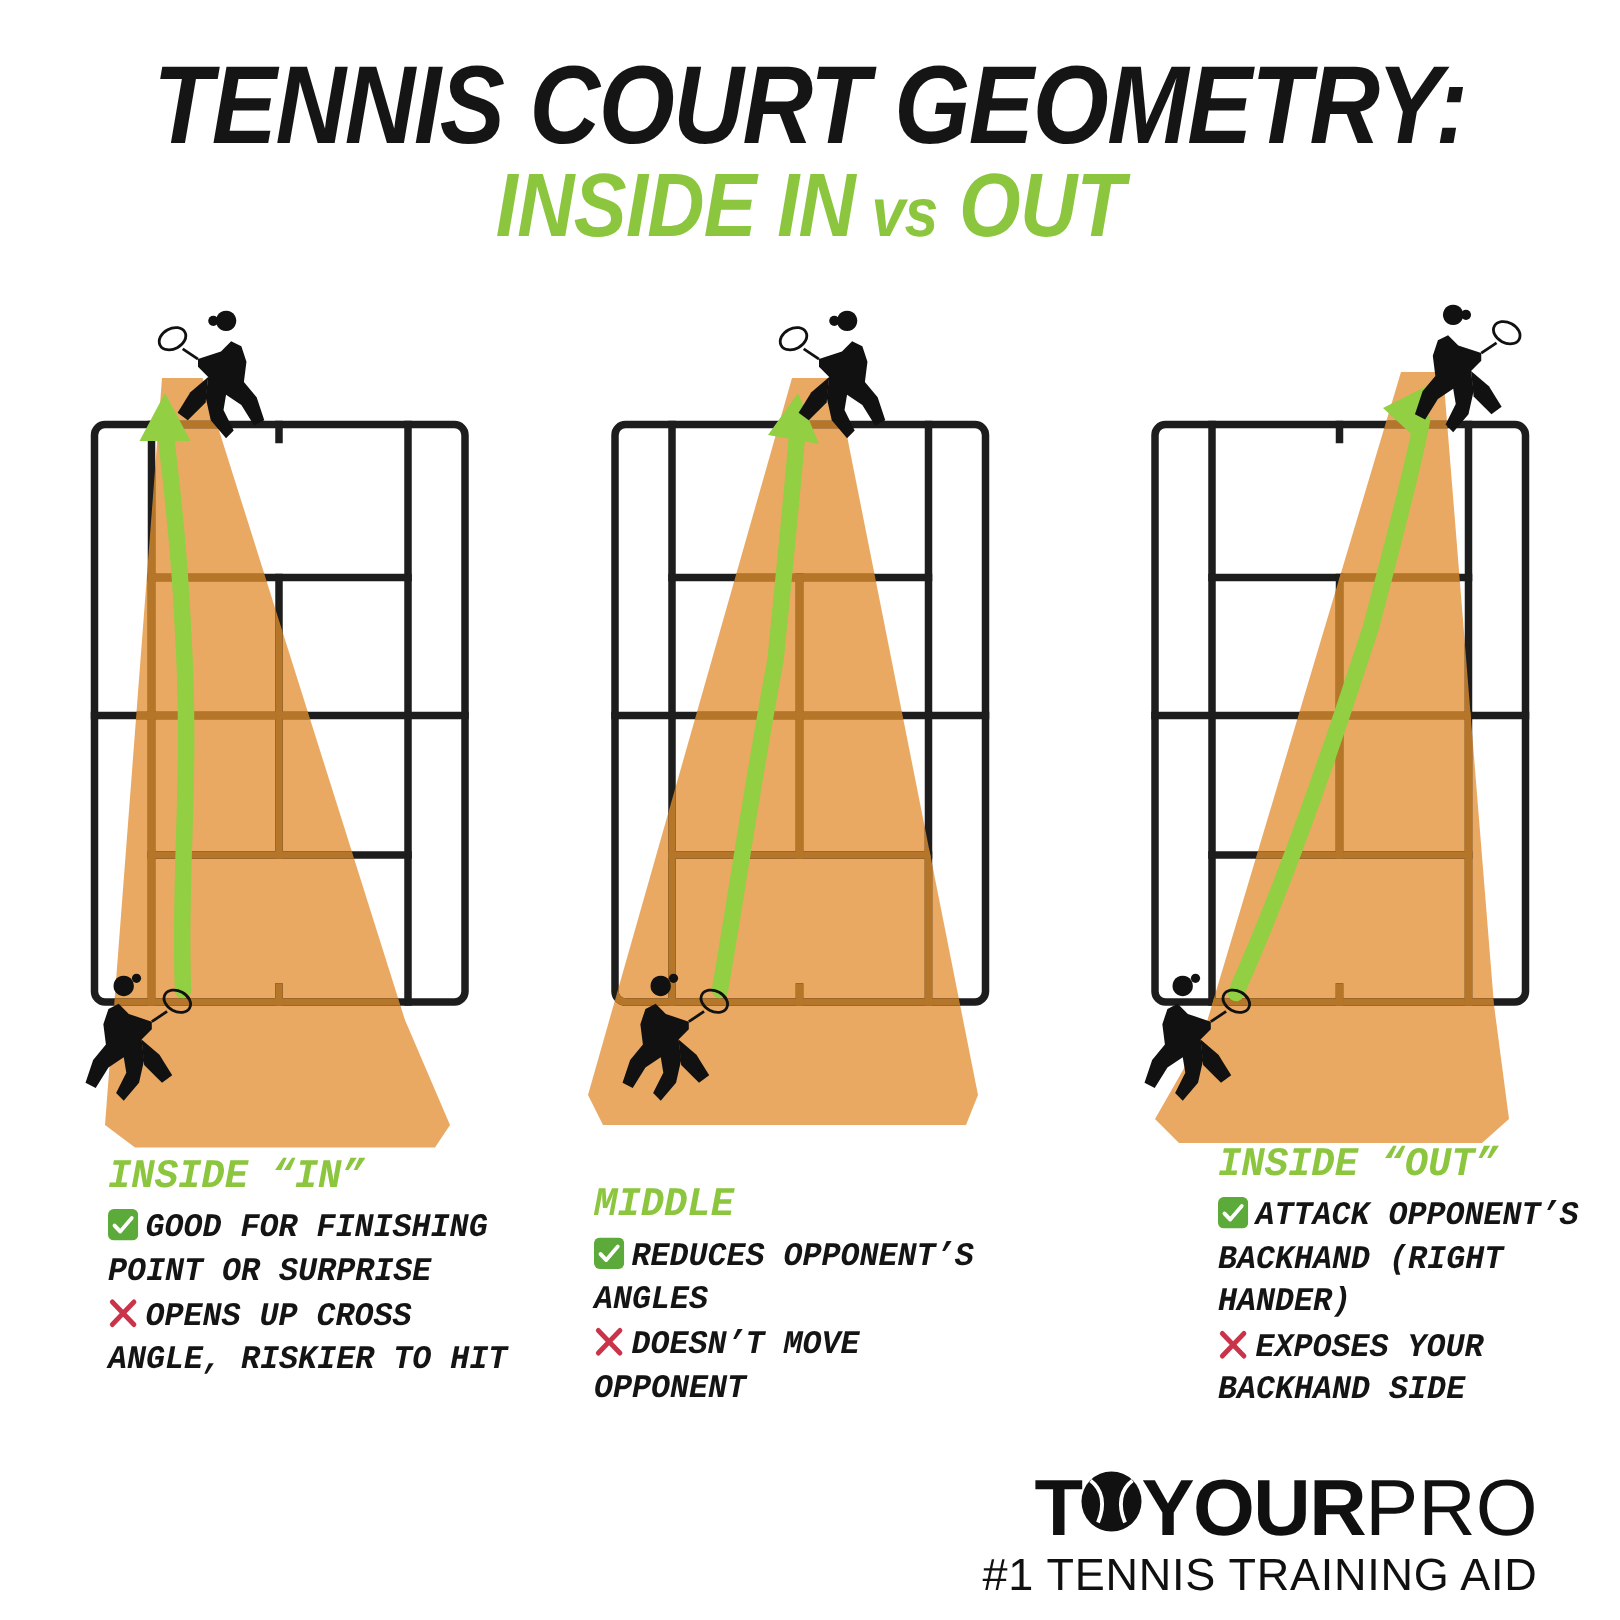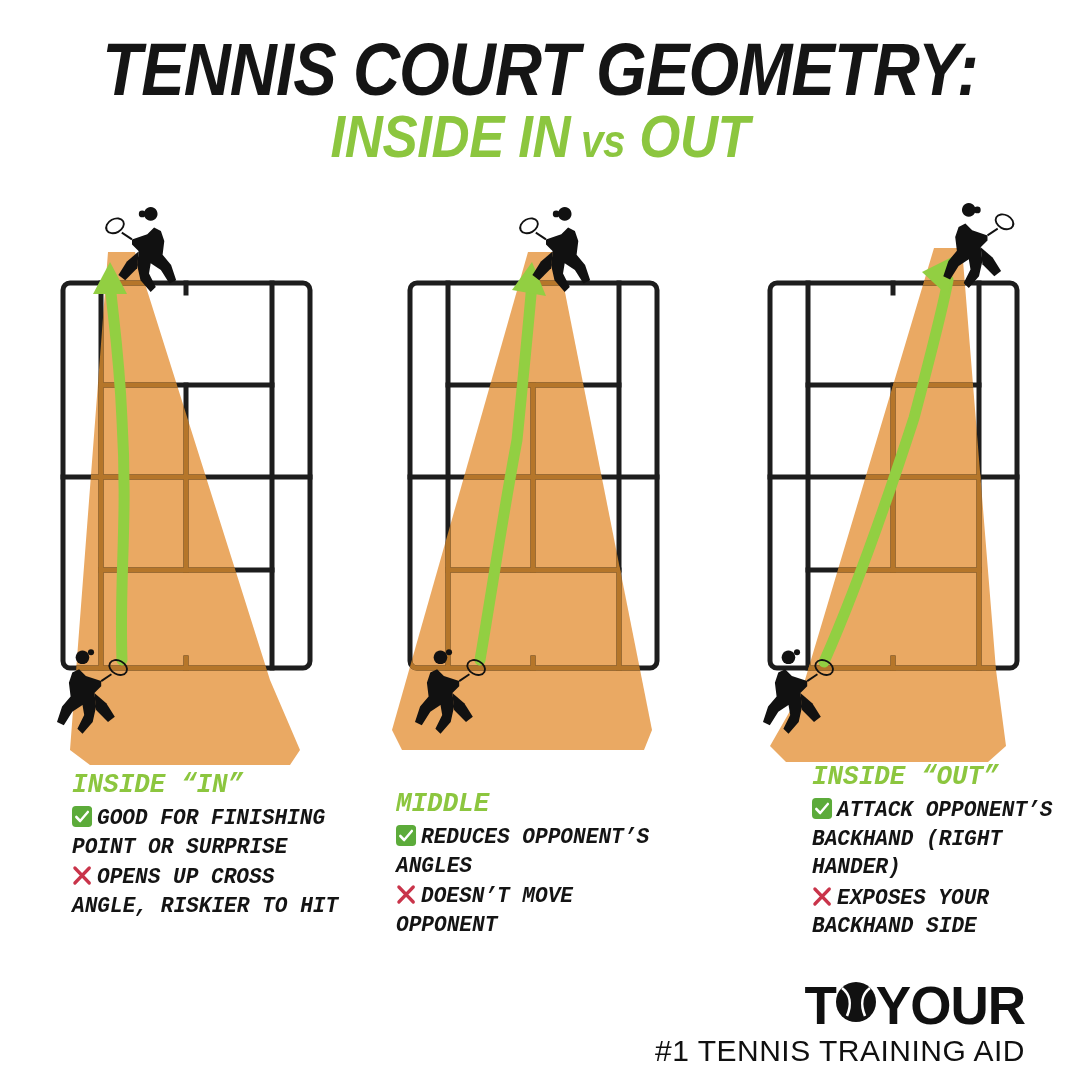--- a/index.html
+++ b/index.html
@@ -375,18 +375,19 @@
   <div class="logo">
     <div class="logo-row">
       <span class="logo-top">
         <span class="logo-bold">T</span>
           <span class="logo-ball"><svg width="44" height="44" viewBox="0 0 44 44">
               <circle cx="22" cy="22" r="20" fill="#111"></circle>
               <path d="M8 8 C16 14 18 24 13 36" fill="none" stroke="#fff" stroke-width="2.6"></path>
               <path d="M36 8 C28 14 26 24 31 36" fill="none" stroke="#fff" stroke-width="2.6"></path>
             </svg></span>
           <span class="logo-bold">YOUR</span>
+          <span class="logo-light">PRO</span>
       </span>
     </div>
     <div class="logo-sub">#1 TENNIS TRAINING AID</div>
   </div>
 
 </div>
 
 </body></html>

